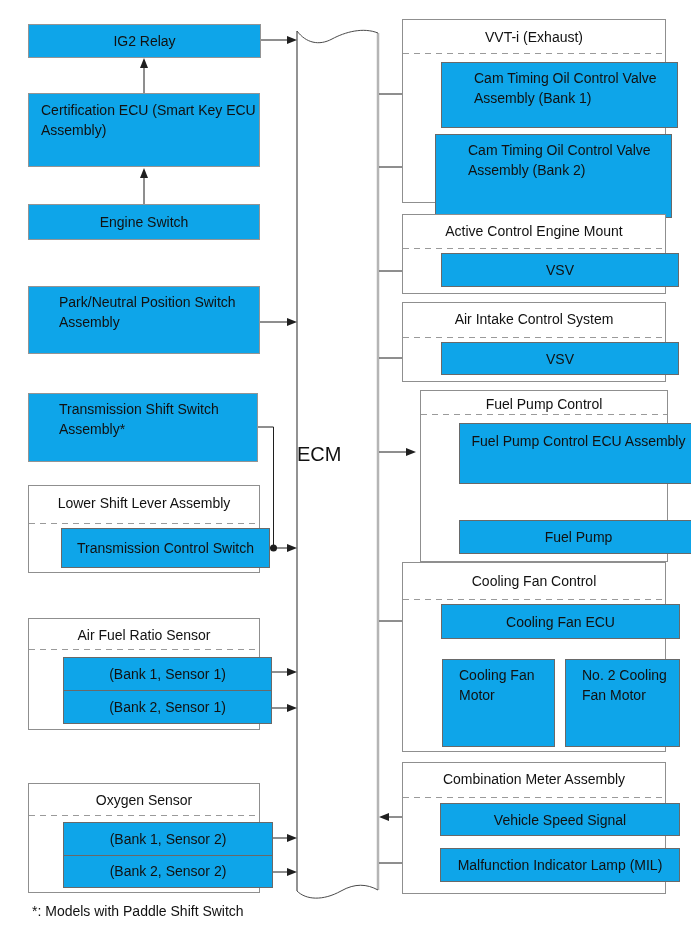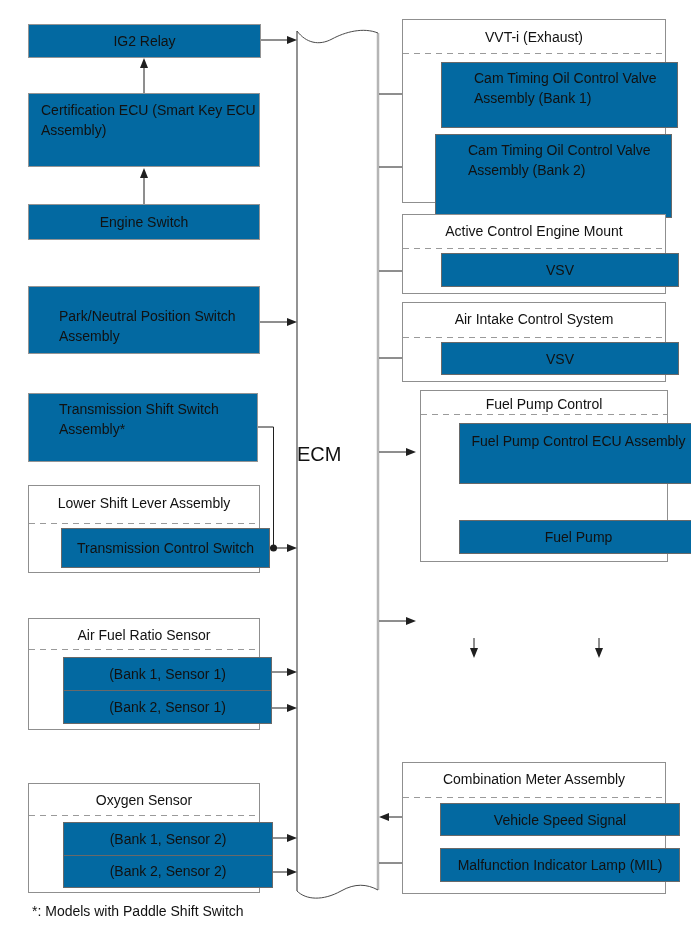--- a/index.html
+++ b/index.html
@@ -5,21 +5,21 @@
   html,body { margin:0; padding:0; background:#ffffff; }
   .diagram {
     position:relative; width:691px; height:952px; background:#ffffff;
     font-family:"Liberation Sans", sans-serif; color:#111; overflow:hidden;
   }
   .wires { position:absolute; left:0; top:0; z-index:1; }
   .box, .group, .lbl {
     position:absolute; box-sizing:border-box;
     font-size:14px; line-height:20px; color:#111; z-index:2;
   }
-  .box { border:1px solid #949494; background:#0369a1; }
+  .box { border:1px solid #949494; background:#0ea5e9; }
   .box.inner { border-color:#696969;margin-left:24px; }
   .group { border:1px solid #8f8f8f; background:#fff; }
   .vc { display:flex; align-items:center; justify-content:center; text-align:center; }
   .hdr { position:absolute; left:0; right:0; text-align:center; }
   .dash {
     position:absolute; left:0; right:0; height:1px;
     background:repeating-linear-gradient(90deg,#9a9a9a 0,#9a9a9a 6px,transparent 6px,transparent 11px);
   }
   .stack { display:flex; flex-direction:column; padding:0; }
   .stack .cell { flex:1; display:flex; align-items:center; justify-content:center; text-align:center; }
@@ -104,21 +104,21 @@
       <polygon points="599,658 595,648 603,648" stroke="none"></polygon>
     </g>
   </svg>
 
   <div class="box vc" style="left:28px;top:24px;width:233px;height:34px">IG2 Relay</div>
 
   <div class="box" style="left:28px;top:93px;width:232px;height:74px;padding:6px 2px 0 12px">Certification ECU (Smart Key ECU Assembly)</div>
 
   <div class="box vc" style="left:28px;top:204px;width:232px;height:36px">Engine Switch</div>
 
-  <div class="box" style="left:28px;top:286px;width:232px;height:68px;padding:19px 6px 0 30px">Park/Neutral Position Switch Assembly</div>
+  <div class="box" style="left:28px;top:286px;width:232px;height:68px;padding:5px 6px 0 30px">Park/Neutral Position Switch Assembly</div>
 
   <div class="box" style="left:28px;top:393px;width:230px;height:69px;padding:5px 6px 0 30px">Transmission Shift Switch Assembly*</div>
 
   <div class="group" style="left:28px;top:485px;width:232px;height:88px">
     <div class="hdr" style="top:7px">Lower Shift Lever Assembly</div>
     <div class="dash" style="top:37px"></div>
     <div class="box inner vc" style="left:8px;top:42px;width:209px;height:40px">Transmission Control Switch</div>
   </div>
 
   <div class="group" style="left:28px;top:618px;width:232px;height:112px">
@@ -162,20 +162,27 @@
     <div class="box inner vc" style="left:14px;top:39px;width:238px;height:33px">VSV</div>
   </div>
 
   <div class="group" style="left:420px;top:390px;width:248px;height:172px">
     <div class="hdr" style="top:3px">Fuel Pump Control</div>
     <div class="dash" style="top:23px"></div>
     <div class="box inner" style="left:14px;top:32px;width:239px;height:61px;padding-top:7px;text-align:center">Fuel Pump Control ECU Assembly</div>
     <div class="box inner vc" style="left:14px;top:129px;width:239px;height:34px">Fuel Pump</div>
   </div>
 
+  <div class="group" style="left:402px;top:562px;width:264px;height:190px">
+    <div class="hdr" style="top:8px">Cooling Fan Control</div>
+    <div class="dash" style="top:36px"></div>
+    <div class="box inner vc" style="left:14px;top:41px;width:239px;height:35px">Cooling Fan ECU</div>
+    <div class="box inner" style="left:15px;top:96px;width:113px;height:88px;padding:5px 4px 0 16px">Cooling Fan Motor</div>
+    <div class="box inner" style="left:138px;top:96px;width:115px;height:88px;padding:5px 4px 0 16px">No. 2 Cooling Fan Motor</div>
+  </div>
 
   <div class="group" style="left:402px;top:762px;width:264px;height:132px">
     <div class="hdr" style="top:6px">Combination Meter Assembly</div>
     <div class="dash" style="top:34px"></div>
     <div class="box inner vc" style="left:13px;top:85px;width:240px;height:34px">Malfunction Indicator Lamp (MIL)</div>
     <div class="box inner vc" style="left:13px;top:40px;width:240px;height:33px">Vehicle Speed Signal</div>
   </div>
 
 </div>
 

